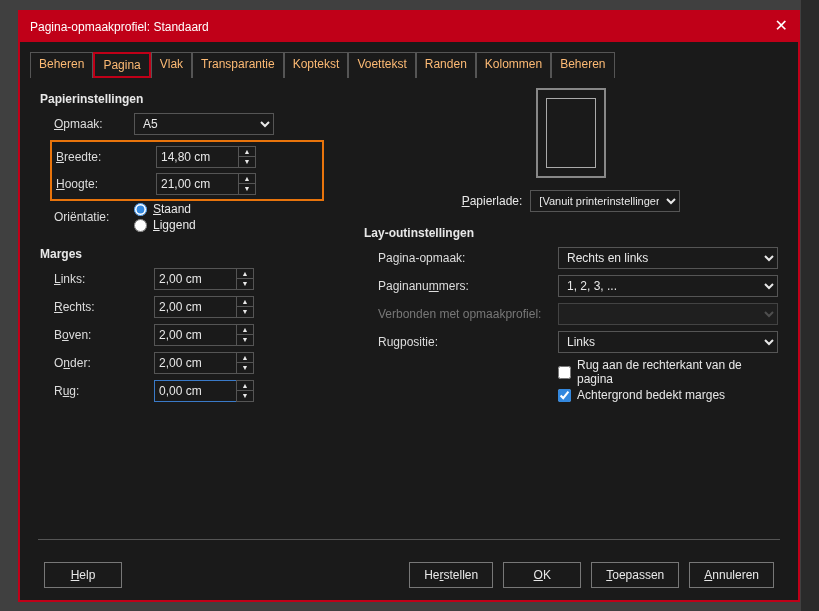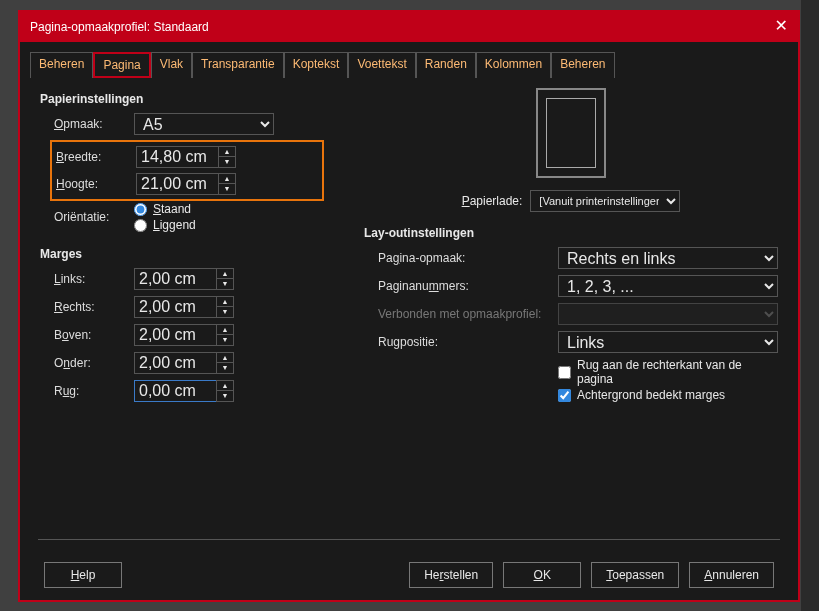--- a/index.html
+++ b/index.html
@@ -68,26 +68,27 @@
 .label { width: 80px; color: #ddd; }
 .label u { text-decoration: underline; }
 .wide-label { width: 180px; color: #ddd; }
 .wide-label.disabled { color: #777; }
 select, input[type=text] {
   background: #1a1a1a;
   border: 1px solid #555;
   color: #e8e8e8;
   height: 22px;
   padding: 0 4px;
-  font-size: 16px;
+  font-size: 12px;
 }
 select { width: 140px; }
 .spin {
   display: flex;
   width: 120px;
+  margin-left: 20px;
 }
 .spin input { width: 82px; border-right: none; }
 .spinbtns {
   display: flex; flex-direction: column;
   width: 18px; border: 1px solid #555;
 }
 .spinbtns span { height: 10px; font-size: 7px; text-align: center; line-height: 10px; background: #1a1a1a; border-bottom: 1px solid #555; cursor: pointer; }
 .spinbtns span:last-child { border-bottom: none; }
 .orange-box {
   border: 2px solid #e8740c;

